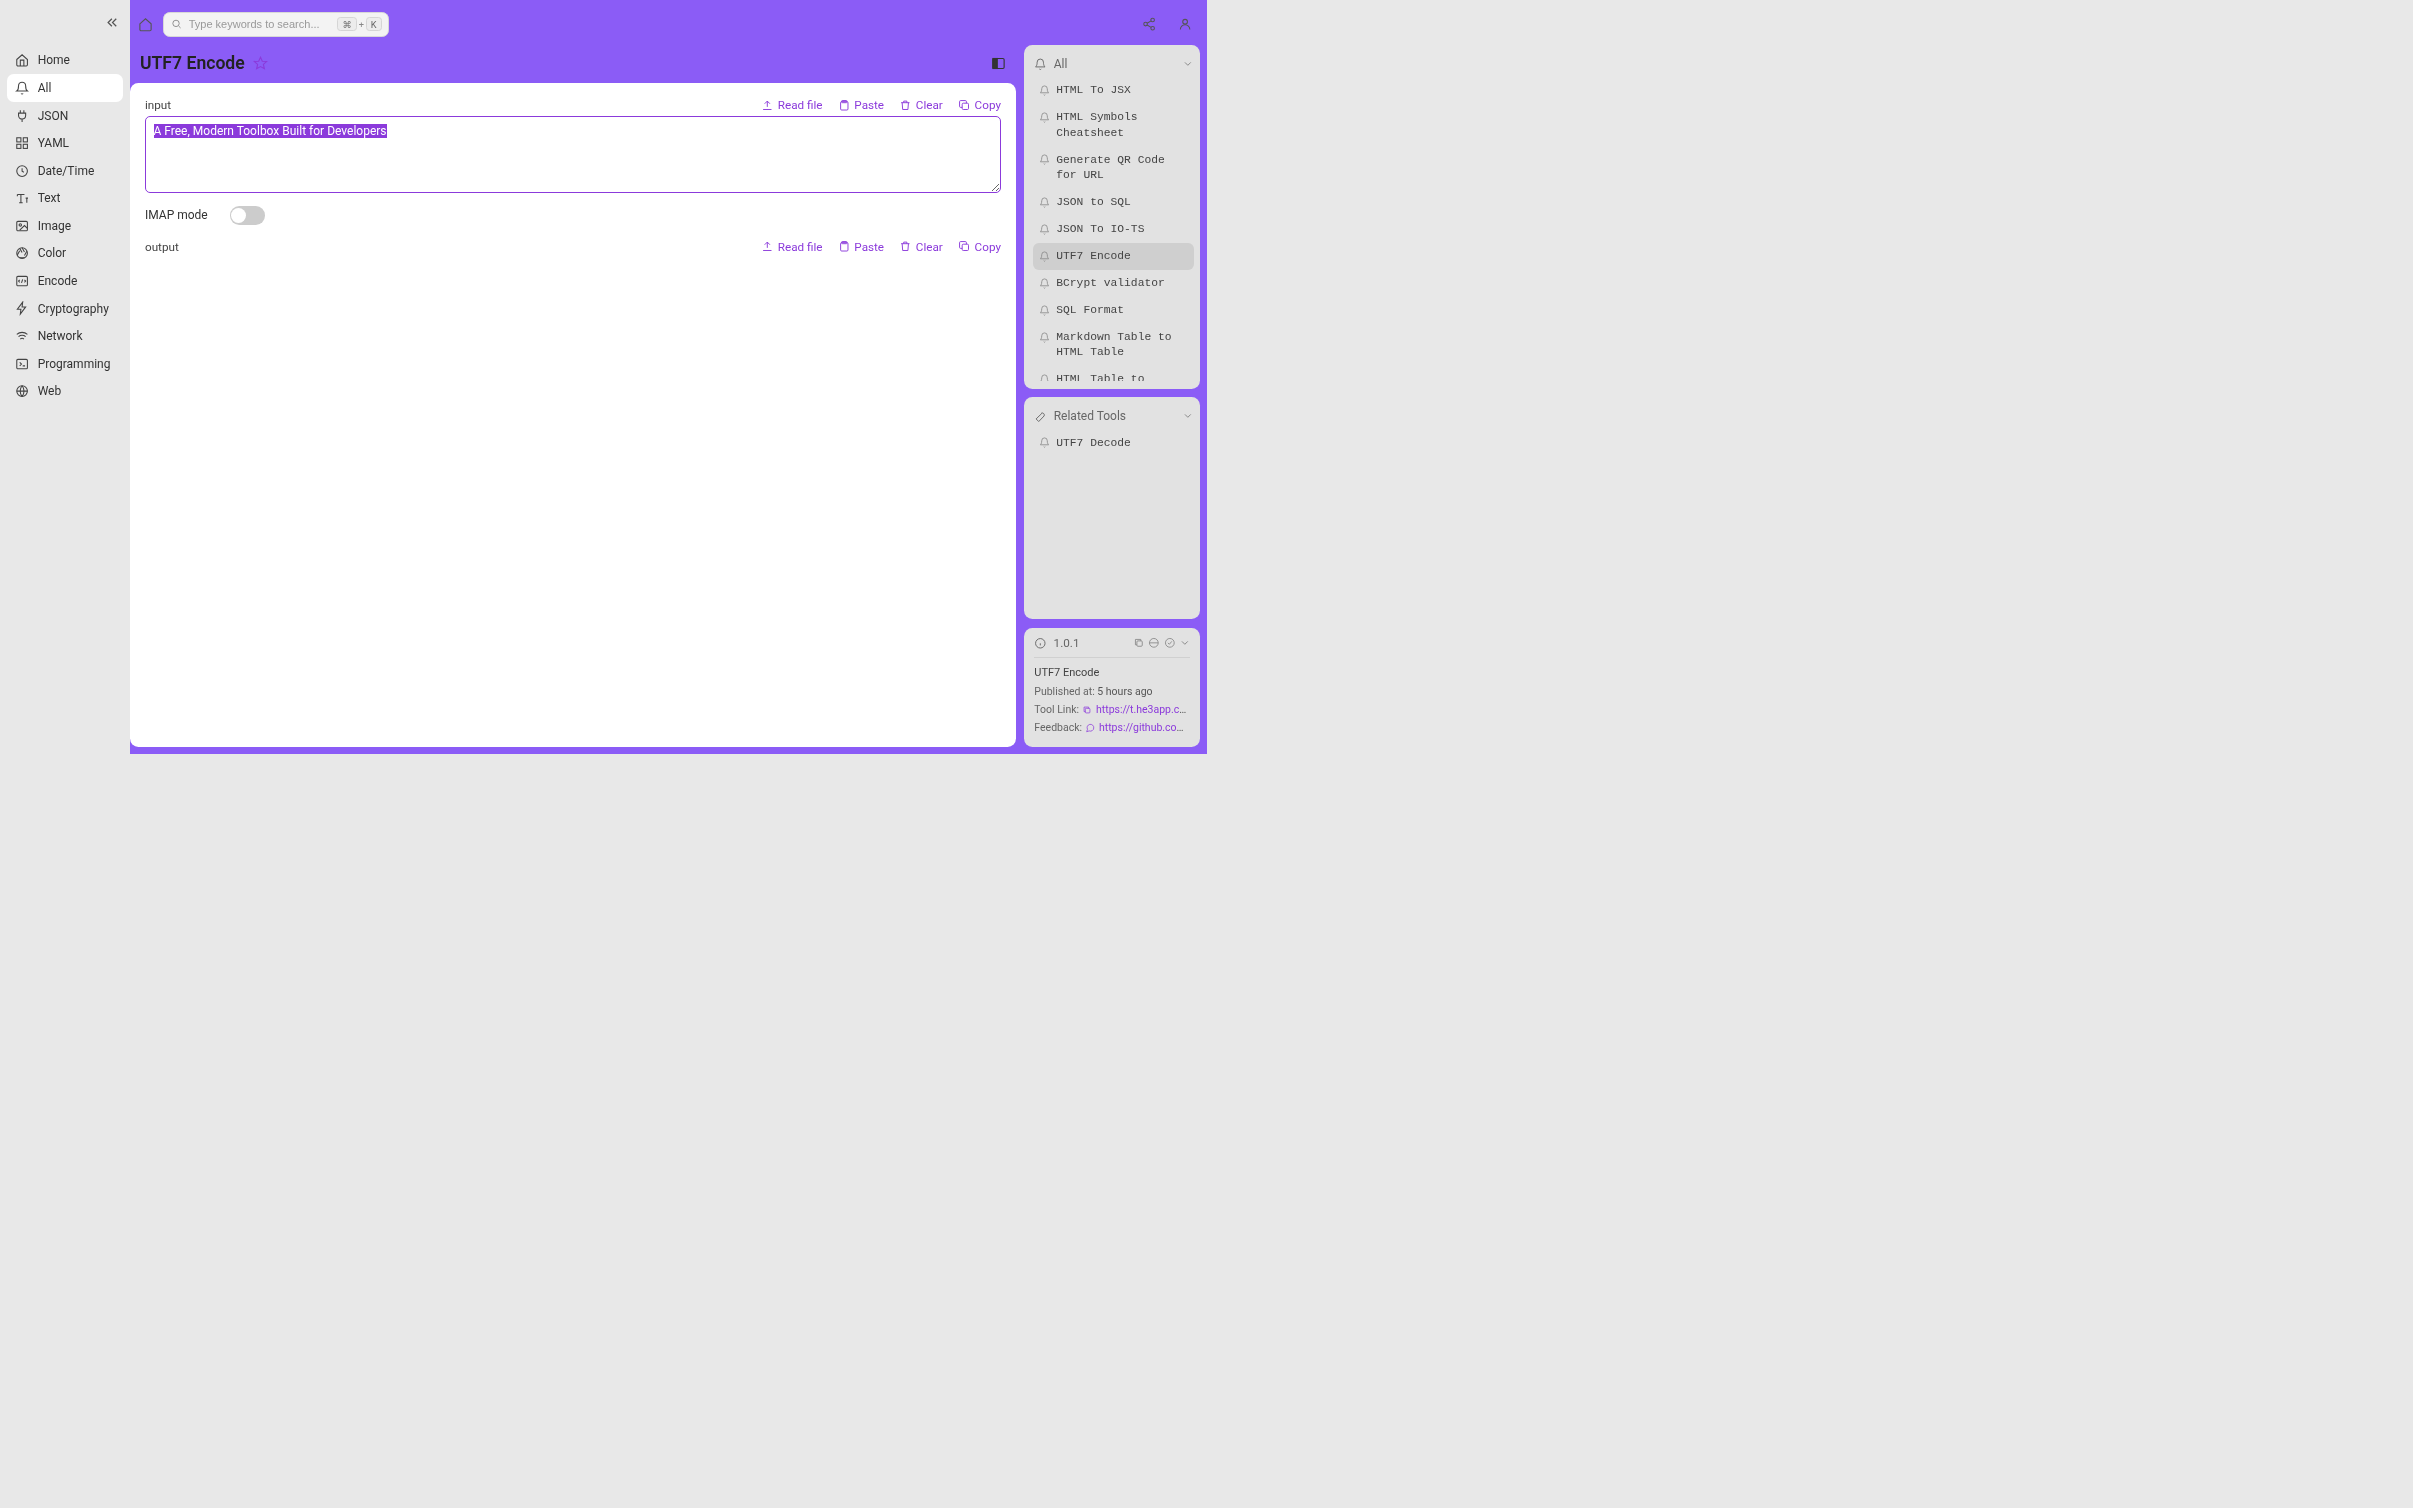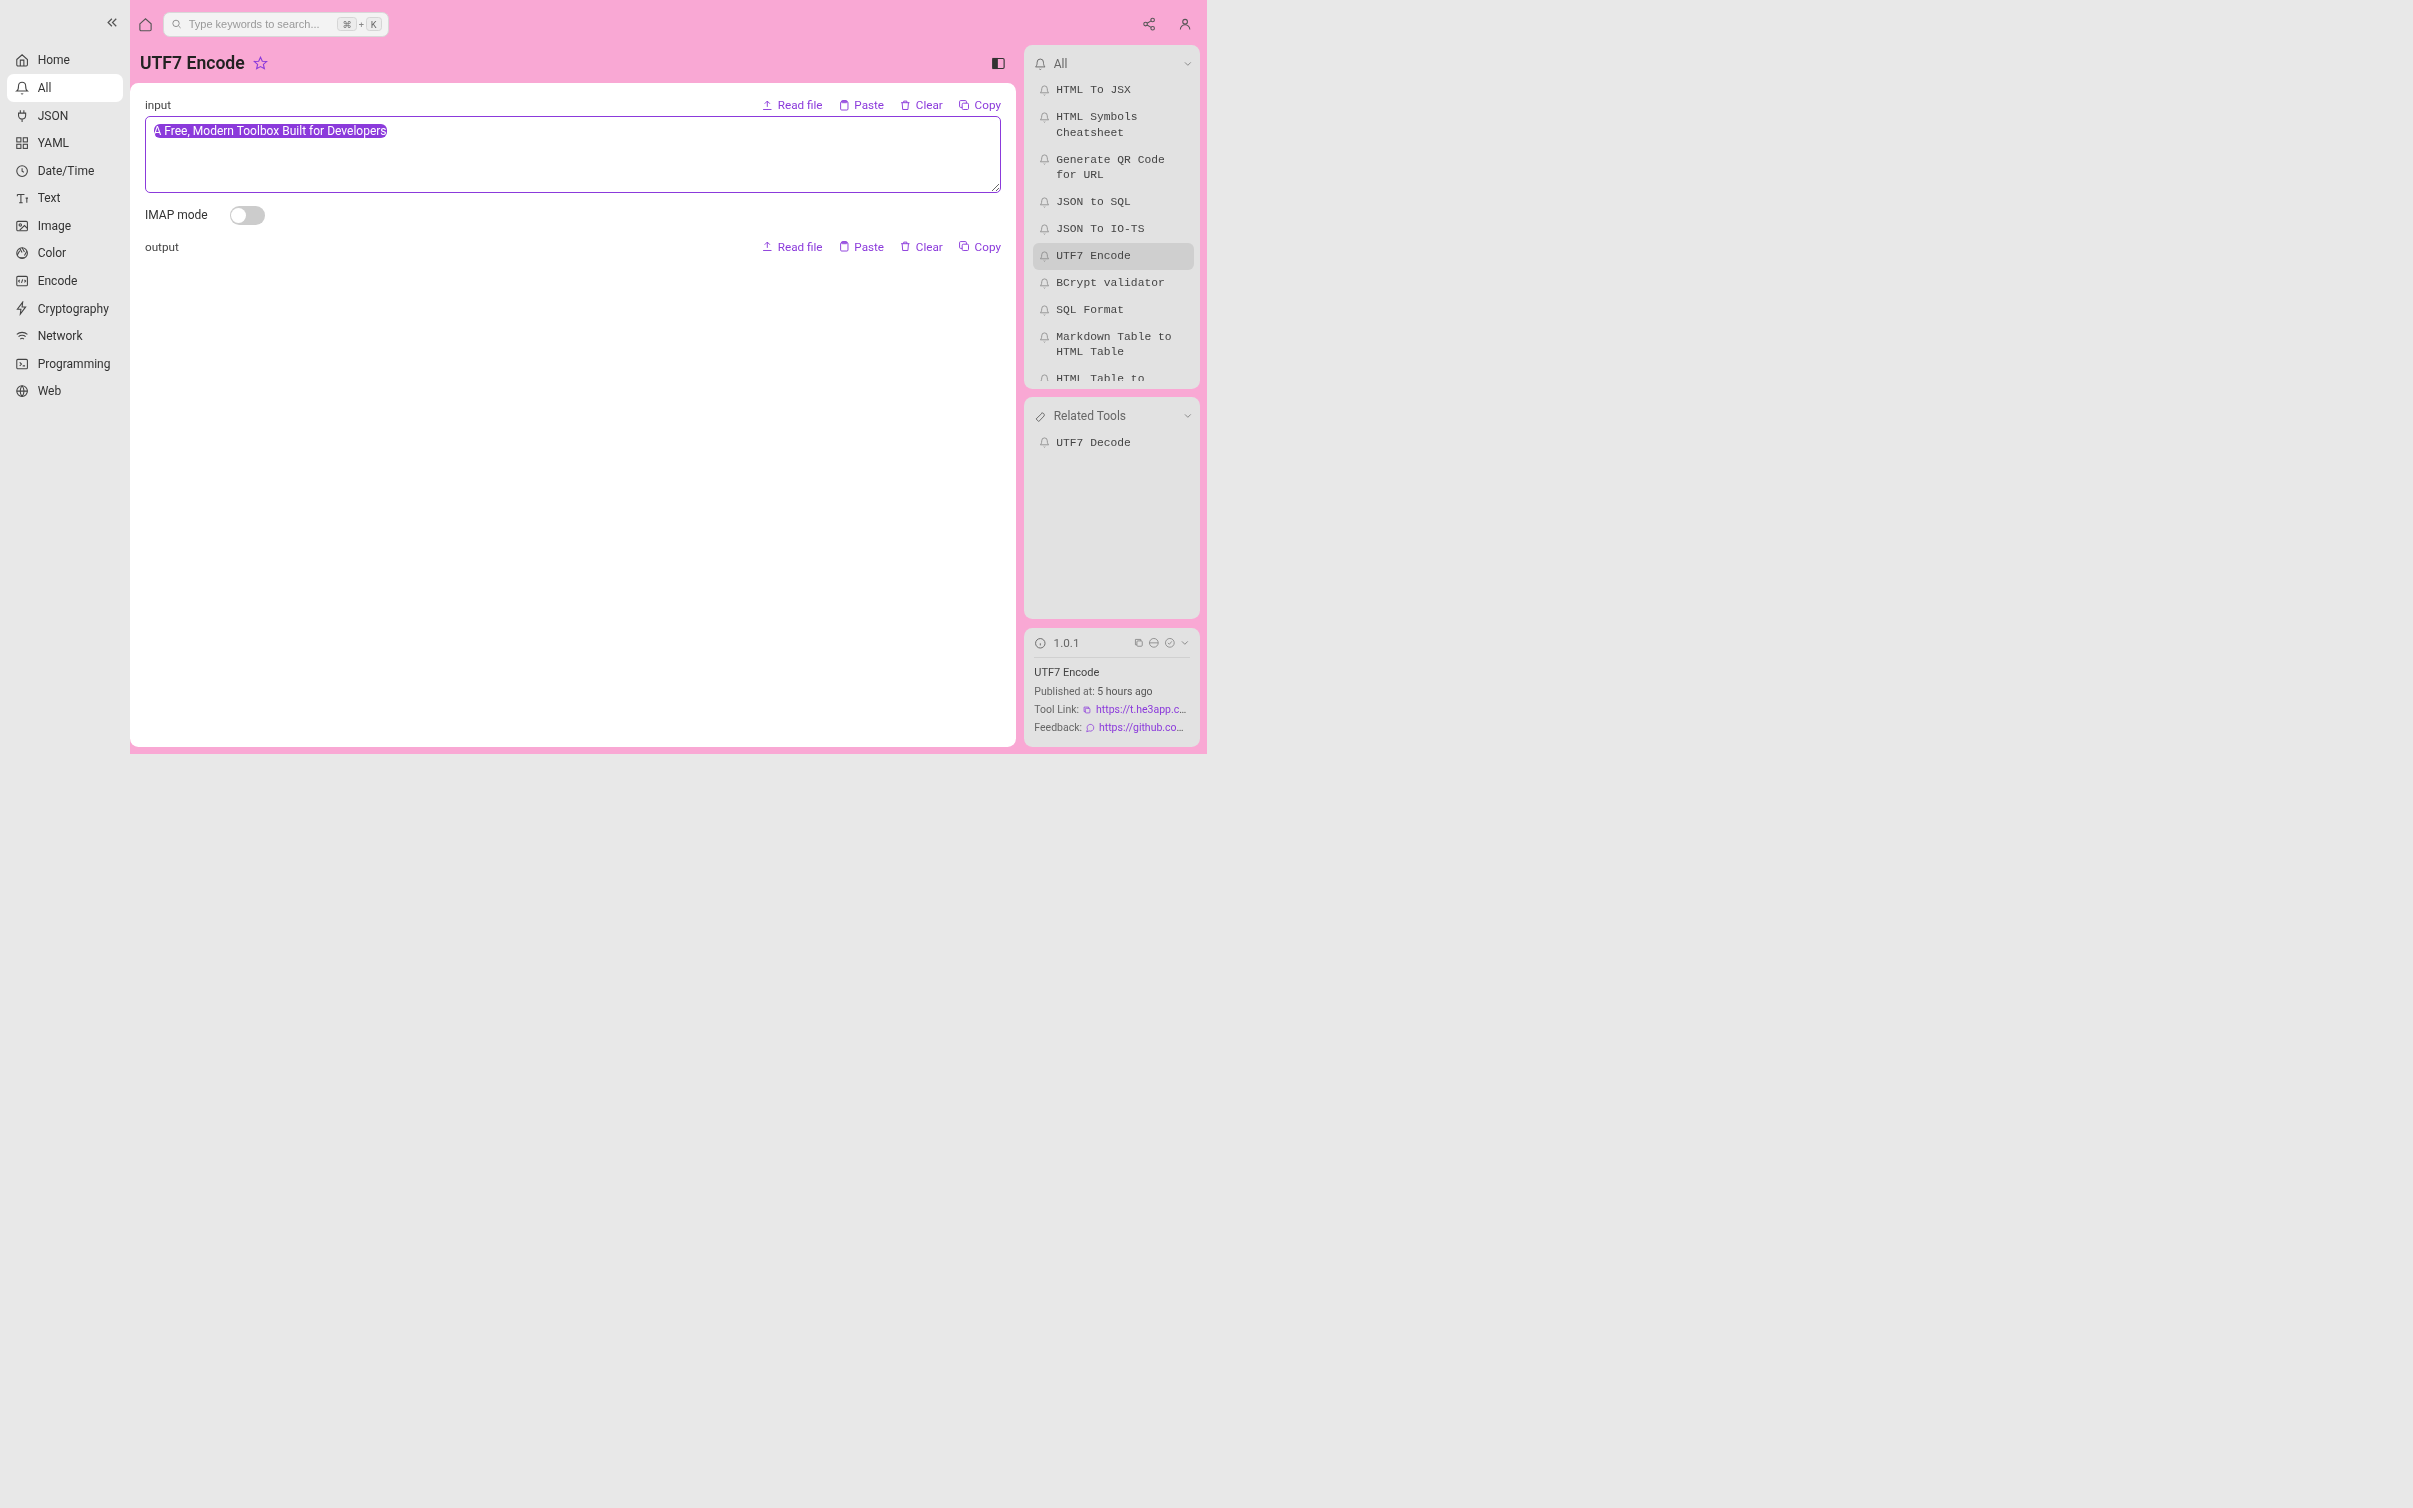--- a/index.html
+++ b/index.html
@@ -39,21 +39,21 @@
   color: #333;
   font-size: 12px;
   text-align: right;
 }
 .nav-item.active { background: #fff; }
 .nav-icon { width: 14.2px; height: 14.2px; flex-shrink: 0; color: #444; }
 .main-wrapper {
   flex: 1;
   display: flex;
   flex-direction: column;
-  background: #f9a8d4;
+  background: #8b5cf6;
   padding: 6.7px 6.7px 6.7px 0;
 }
 .topbar {
   display: flex;
   align-items: center;
   padding: 5px 8.4px 8.4px 8.4px;
   gap: 10px;
 }
 .home-btn { width: 15px; height: 15px; color: #555; cursor: pointer; }
 .search-box {
@@ -147,21 +147,20 @@
   height: 77px;
   margin-bottom: 13.4px;
   line-height: 1.4;
 }
 .textarea.output {
   border: 0.8px solid #ccc;
 }
 .selection-highlight {
   background: #8b3adb;
   color: #fff;
-  border-radius: 6px;
 }
 .imap-row {
   display: flex;
   align-items: center;
   gap: 22px;
   margin-bottom: 15px;
 }
 .imap-label { font-size: 12px; color: #333; }
 .toggle {
   width: 35px;

